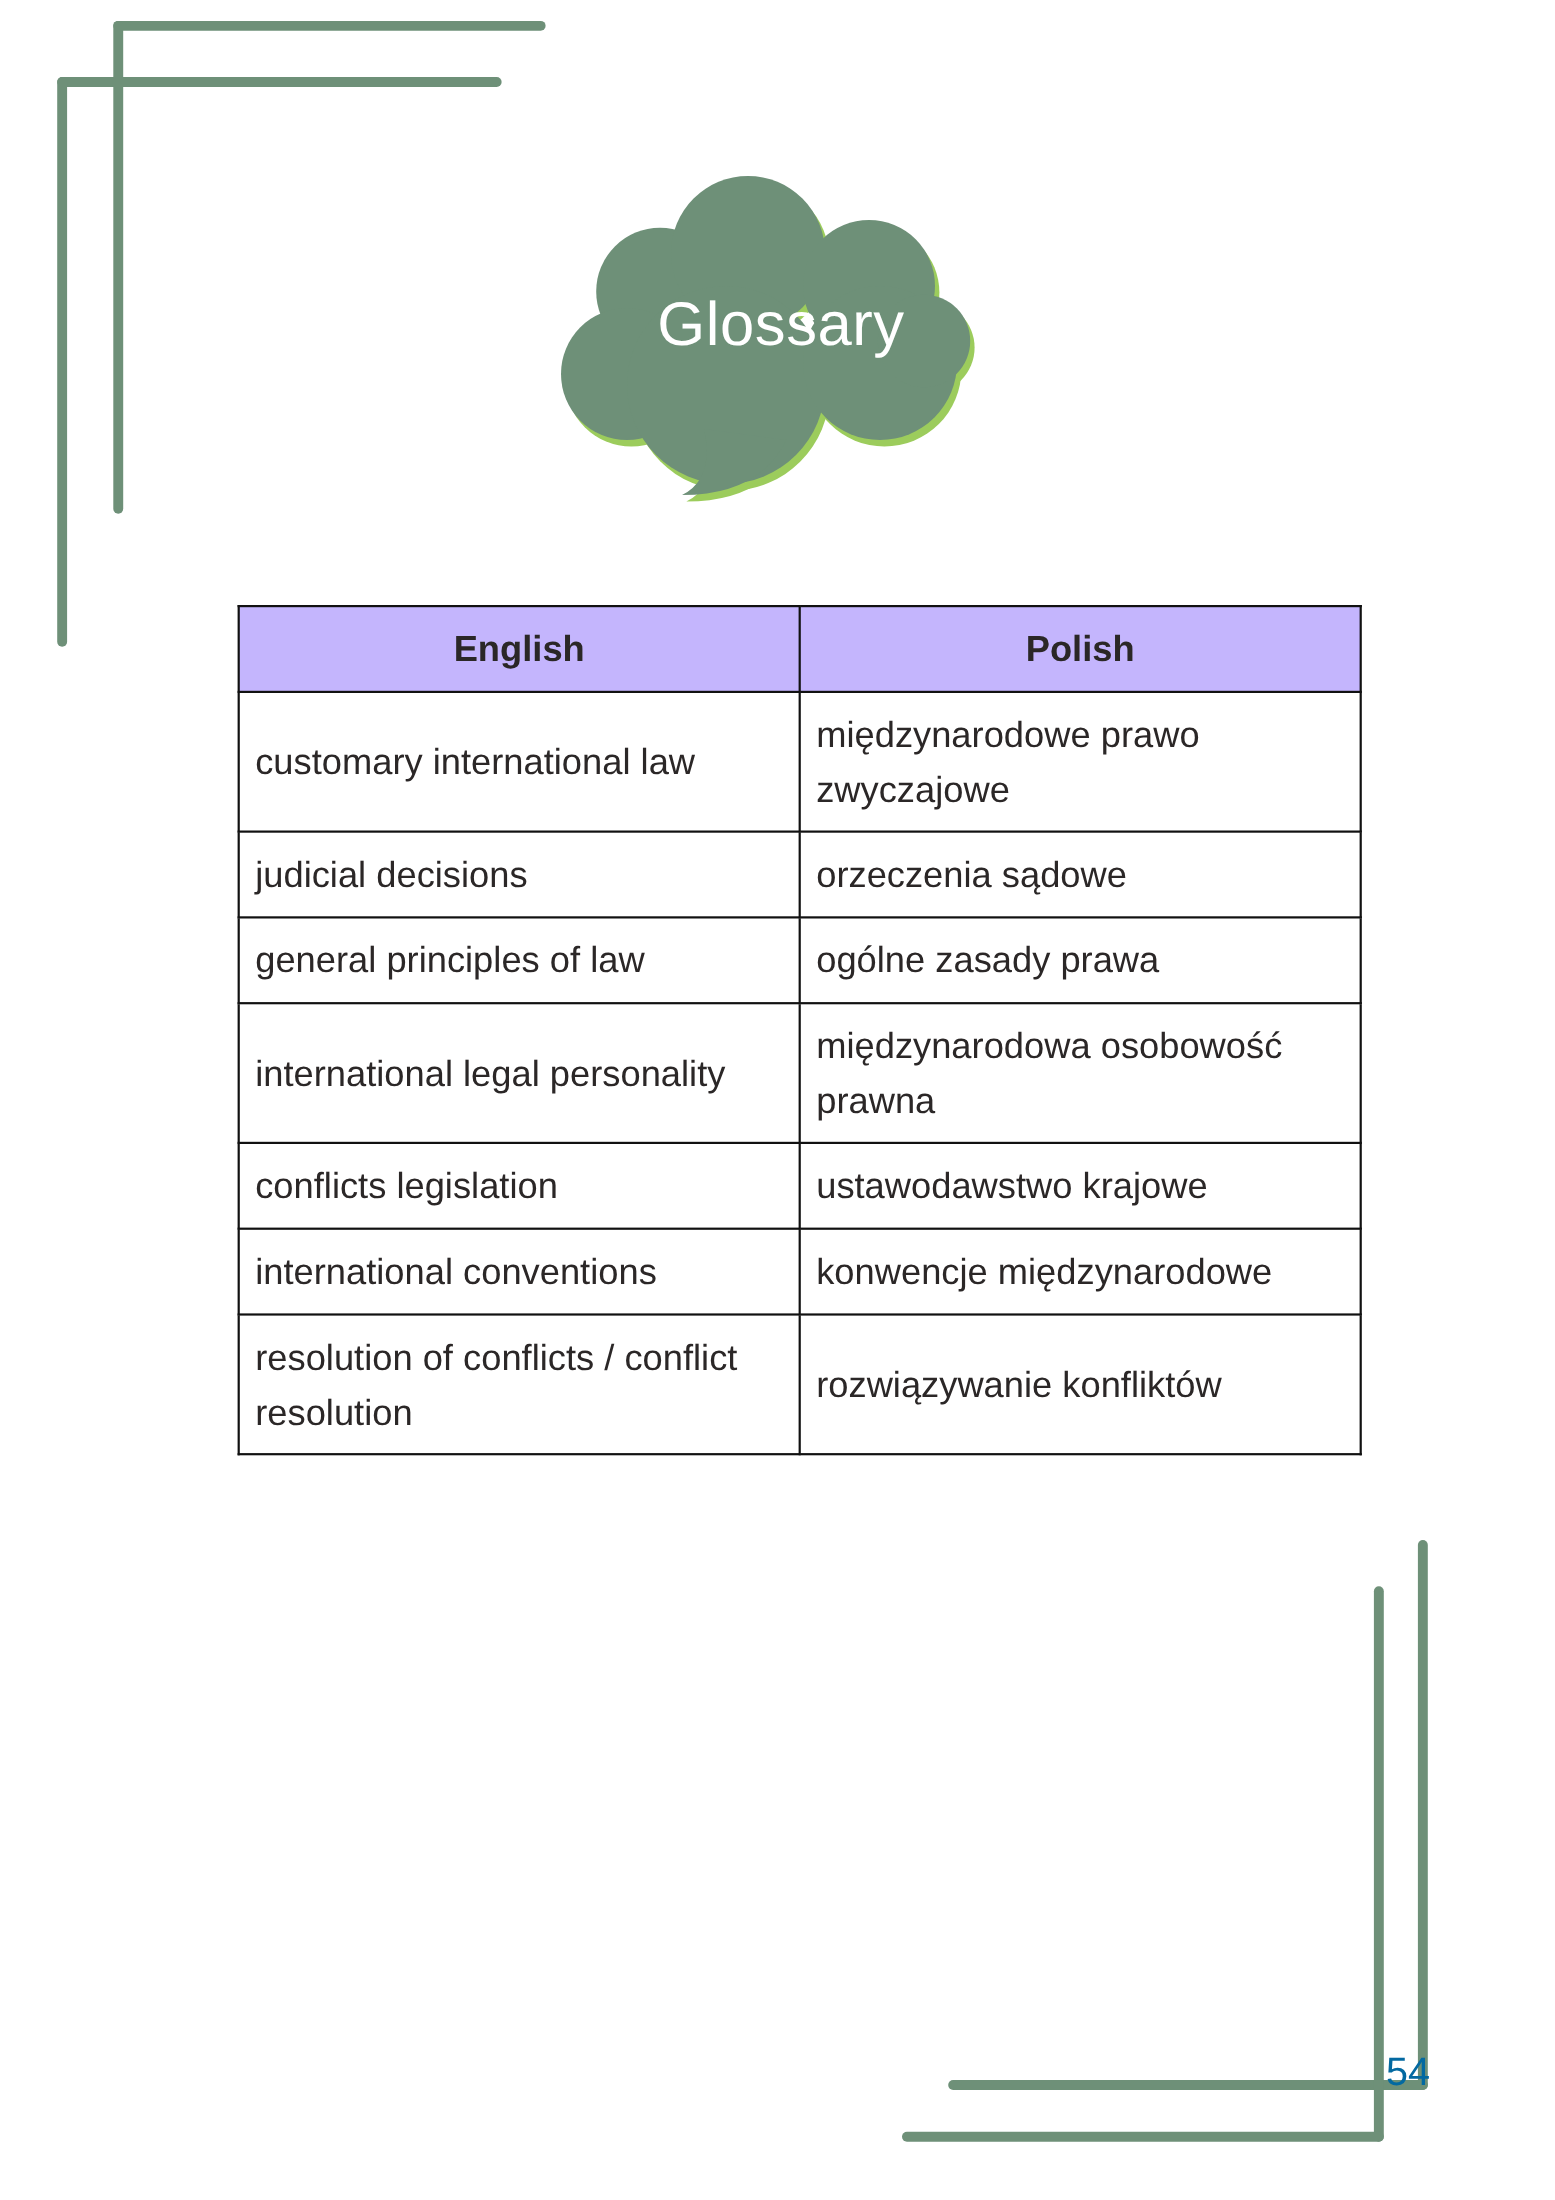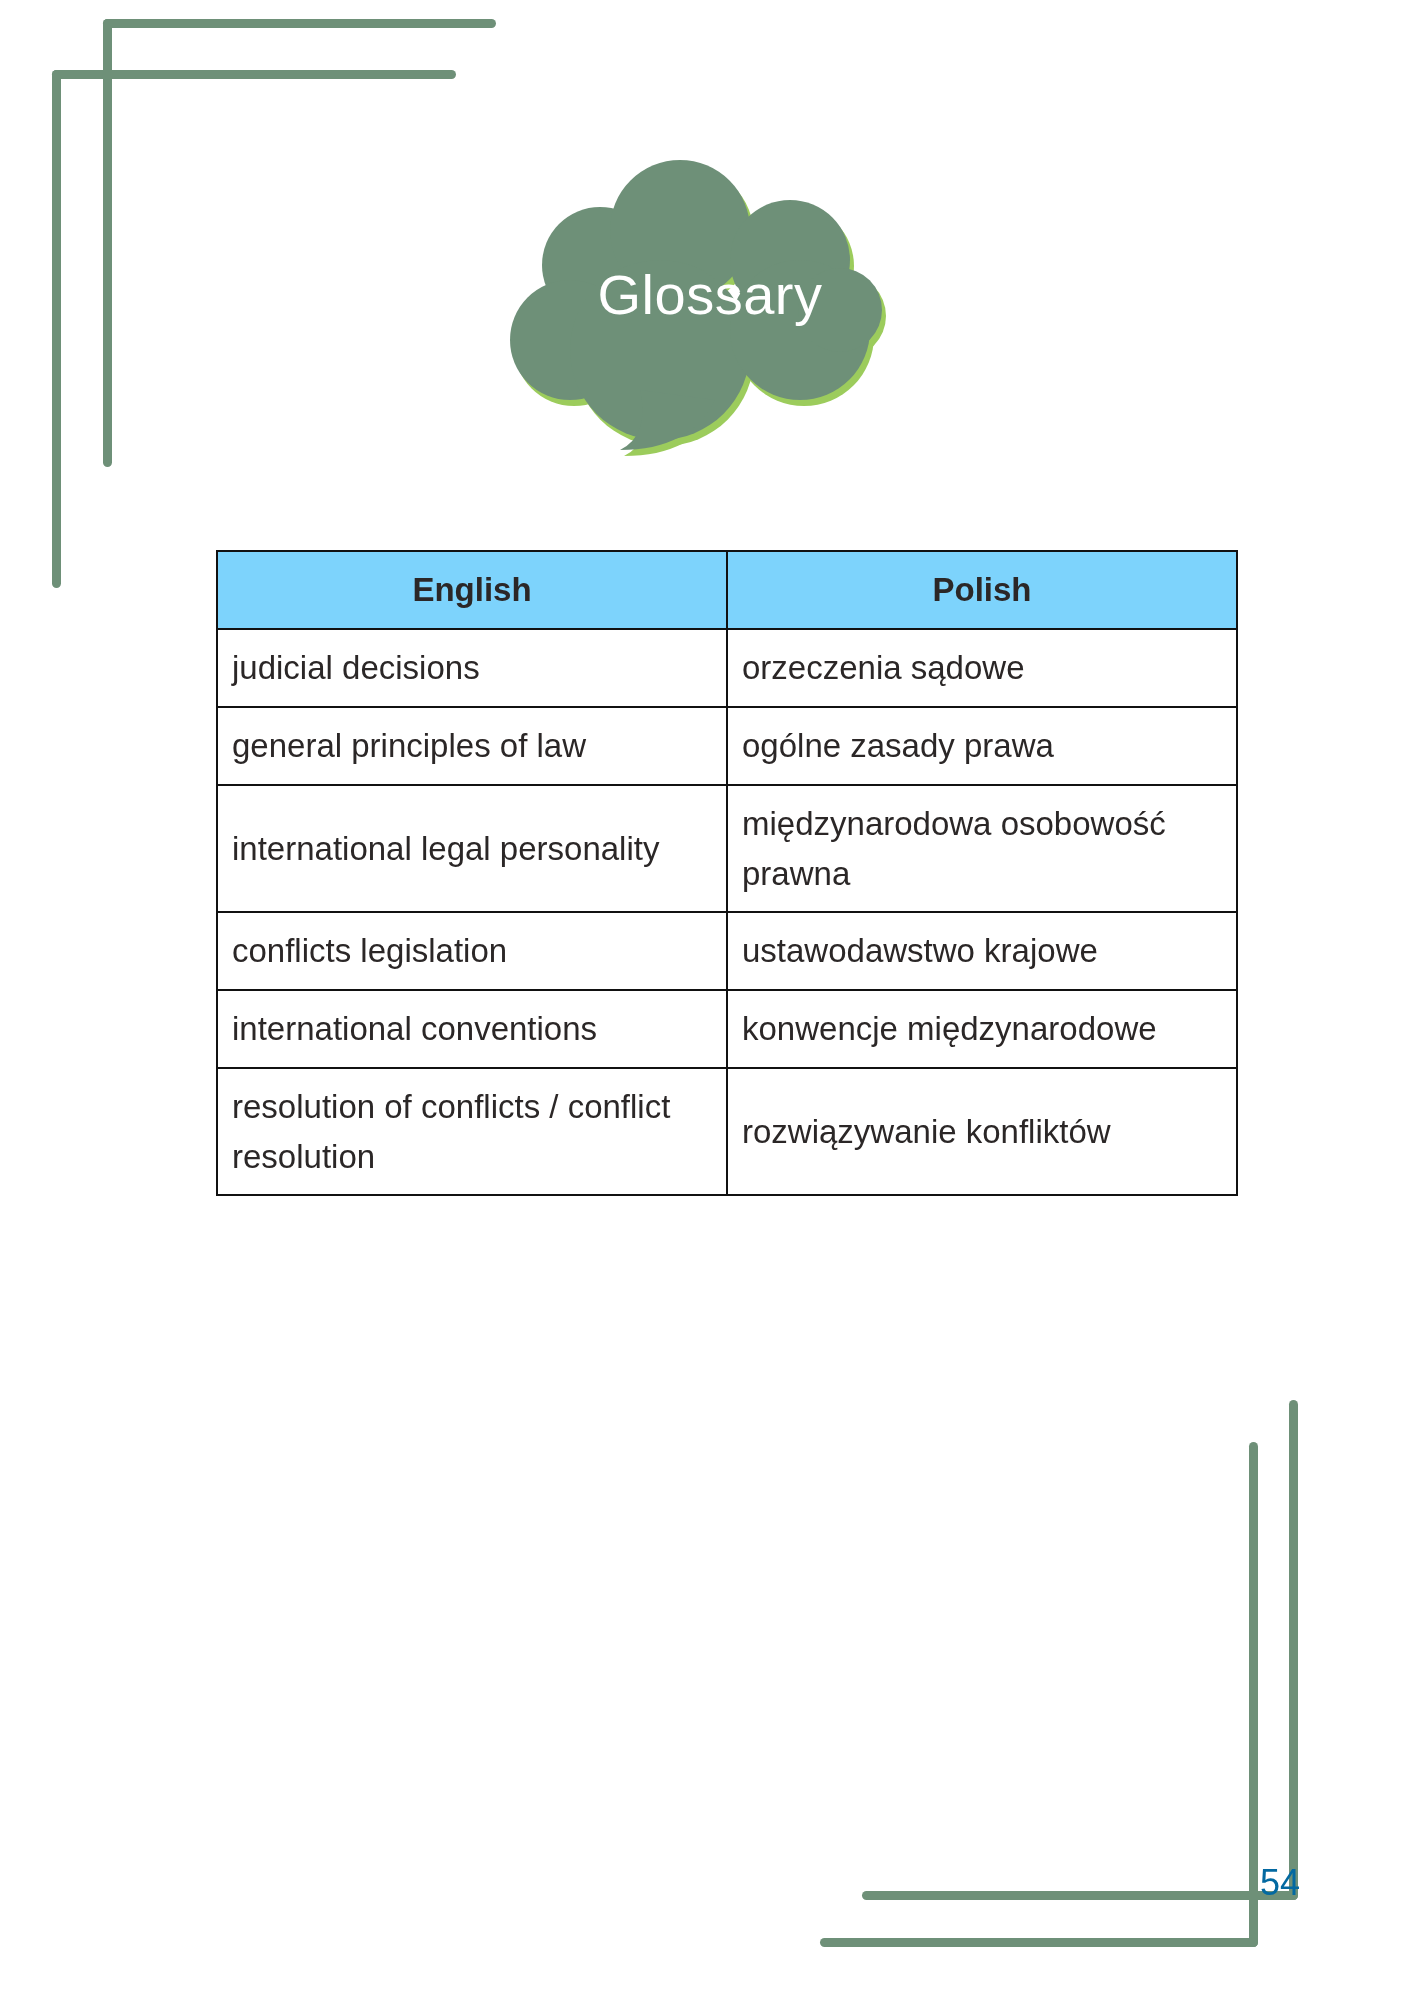--- a/index.html
+++ b/index.html
@@ -7,21 +7,21 @@
          font-family:"Liberation Sans", "DejaVu Sans", sans-serif; color:#2b2727; }
   .frame-line { position:absolute; background:#6e9078; border-radius:5px; }
   #cloud-wrap { position:absolute; left:500px; top:150px; width:420px; height:320px; }
   #cloud-wrap svg { position:absolute; left:0; top:0; }
   #cloud-title { position:absolute; left:0; top:112px; width:420px; text-align:center;
                  font-size:56px; font-weight:normal; color:#ffffff; letter-spacing:0.5px; }
   table#glossary { position:absolute; left:216px; top:550px; width:1020px;
                    border-collapse:collapse; table-layout:fixed; }
   #glossary th, #glossary td { border:2px solid #111111; font-size:33px; line-height:50px;
                    padding:0 14px; text-align:left; vertical-align:middle; color:#2b2727; }
-  #glossary th { background:#7dd3fc; text-align:center; font-weight:bold; height:76px; }
+  #glossary th { background:#c4b5fd; text-align:center; font-weight:bold; height:76px; }
   #glossary td { height:76px; }
   #glossary tr.tall td { height:125px; }
   #glossary col.c1 { width:510px; }
   #glossary col.c2 { width:510px; }
   #page-number { position:absolute; left:1260px; top:1862px; font-size:36px; color:#0369a1; }
 </style>
 </head>
 <body>
 
 <div class="frame-line" style="left:103px;top:19px;width:393px;height:9px;"></div>
@@ -65,20 +65,25 @@
       <col class="c1">
       <col class="c2">
     </colgroup>
   <thead>
     <tr>
       <th>English</th>
       <th>Polish</th>
     </tr>
   </thead>
   <tbody>
+    <tr class="tall">
+      <td>customary international law</td>
+      <td style="white-space:pre-line;">międzynarodowe prawo
+ zwyczajowe</td>
+    </tr>
     <tr>
       <td>judicial decisions</td>
       <td>orzeczenia sądowe</td>
     </tr>
     <tr>
       <td>general principles of law</td>
       <td>ogólne zasady prawa</td>
     </tr>
     <tr class="tall">
       <td>international legal personality</td>

